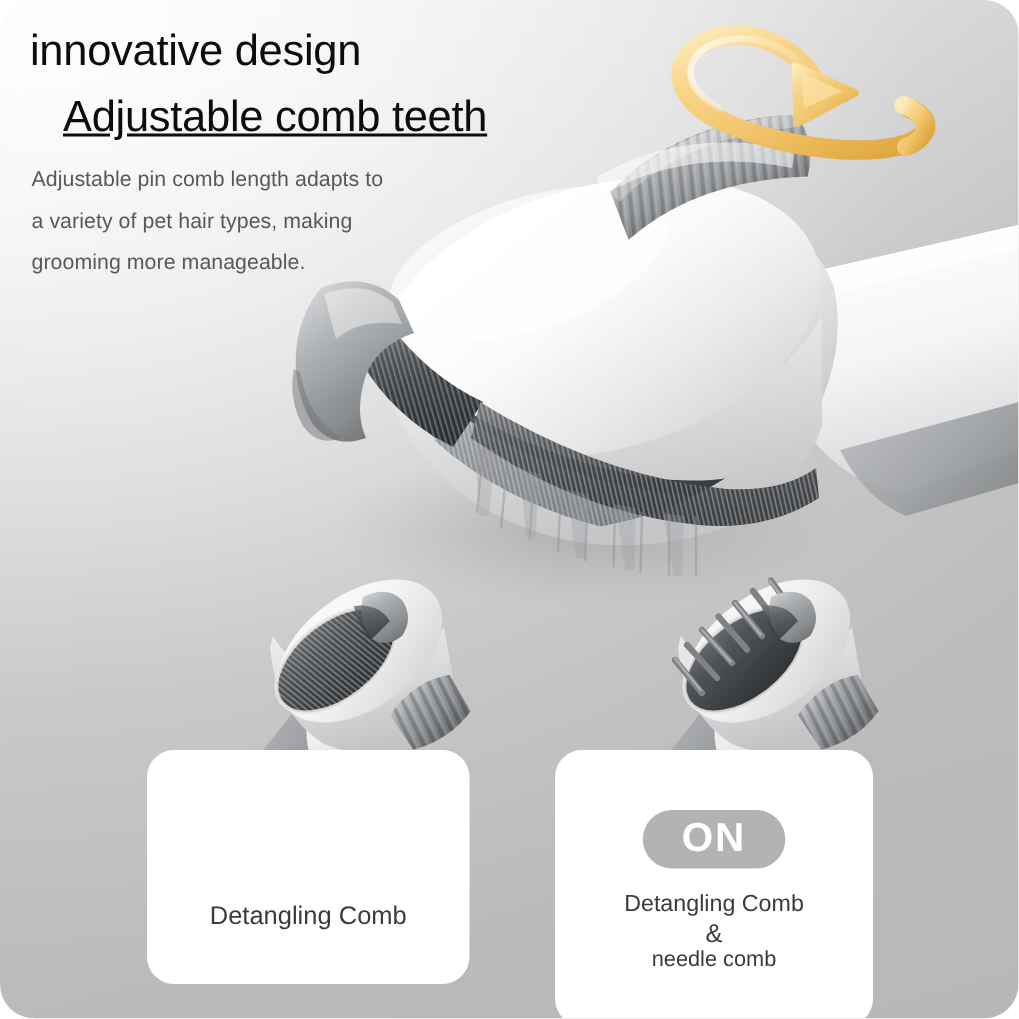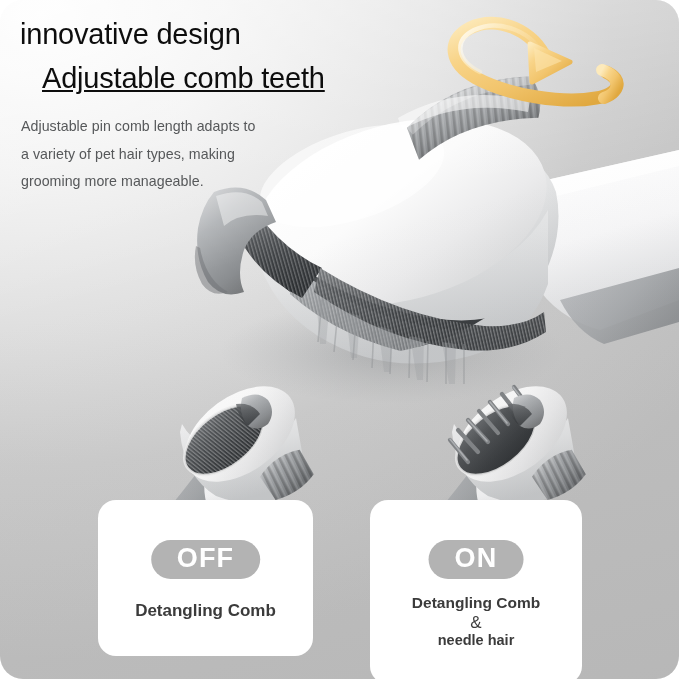--- a/index.html
+++ b/index.html
@@ -42,21 +42,20 @@
   .headline .line2 { padding-left:22px; display:block;text-decoration:underline; }
 
   .body-copy {
     position:absolute; left:21px; top:107px;
     width:240px;
     color:#56585a;
     font-size:14.2px;
     font-weight:400;
     line-height:27.5px;
     letter-spacing:0.05px;
-    margin-top:6px;
   }
 
   
   .rotate-arrow {
     position:absolute; left:424px; top:2px;
     width:250px; height:130px;
   }
 
   
   .product { position:absolute; left:0; top:0; width:679px; height:679px; }
@@ -91,21 +90,21 @@
     text-align:center;
     white-space:nowrap;
   }
 
   .card-caption {
     position:absolute;
     left:0; right:0;
     text-align:center;
     color:#3b3b3b;
     font-size:16.5px;
-    font-weight:700;
+    font-weight:400;
     line-height:1.25;
   }
   .card-left .card-caption  { top:100px; font-size:17px; }
   .card-right .cap1 { top:93px;  font-size:15.5px; }
   .card-right .cap2 { top:112px; font-size:17px; font-weight:400; }
   .card-right .cap3 { top:131px; font-size:14.5px; }
 
   
 </style>
 </head>
@@ -379,25 +378,24 @@
   <div class="headline">
     <span>innovative design</span>
     <span class="line2">Adjustable comb teeth</span>
   </div>
 
   <p class="body-copy">Adjustable pin comb length adapts to a variety of pet hair types, making grooming more manageable.</p>
 
   <div class="cards">
 
     <div class="card card-left">
-      <div class="pill">OFF</div>
       <div class="card-caption">Detangling Comb</div>
     </div>
 
     <div class="card card-right">
       <div class="pill">ON</div>
       <div class="card-caption cap1">Detangling Comb</div>
       <div class="card-caption cap2">&amp;</div>
-      <div class="card-caption cap3">needle hair</div>
+      <div class="card-caption cap3">needle comb</div>
     </div>
 
   </div>
 </div>
 
 </body></html>

